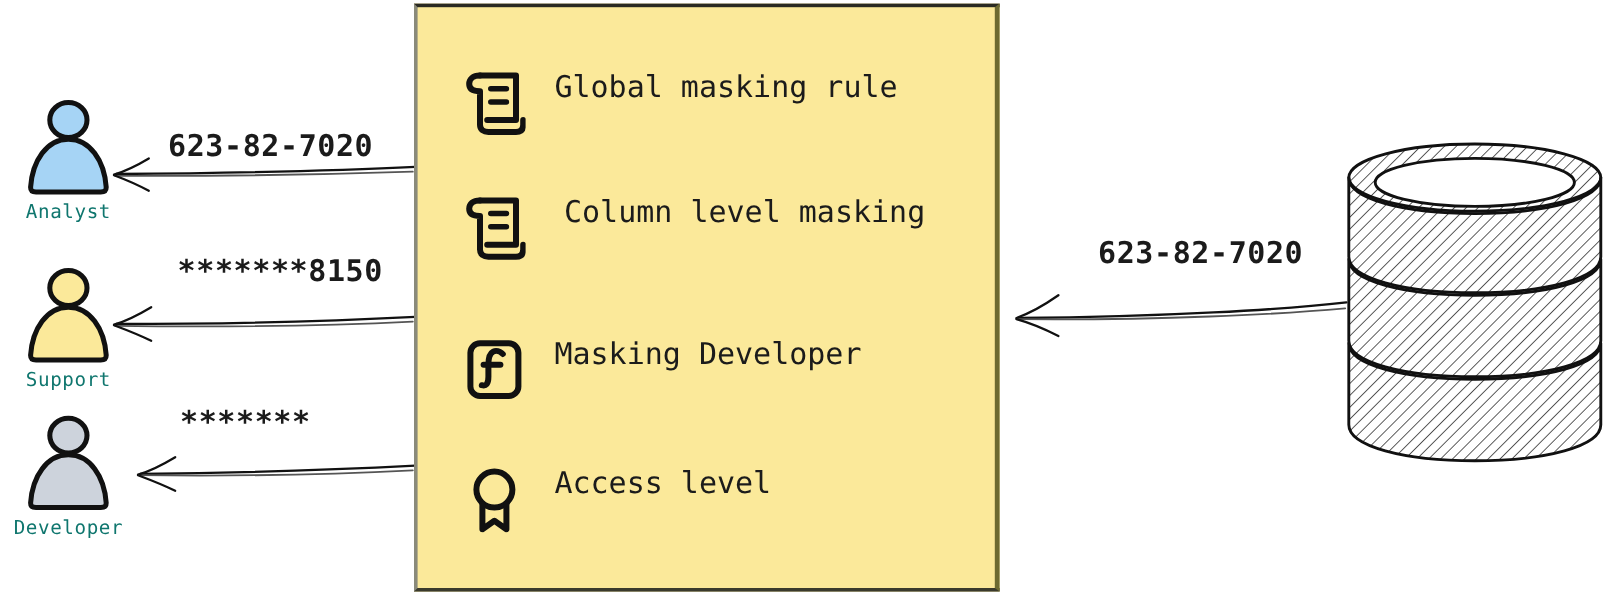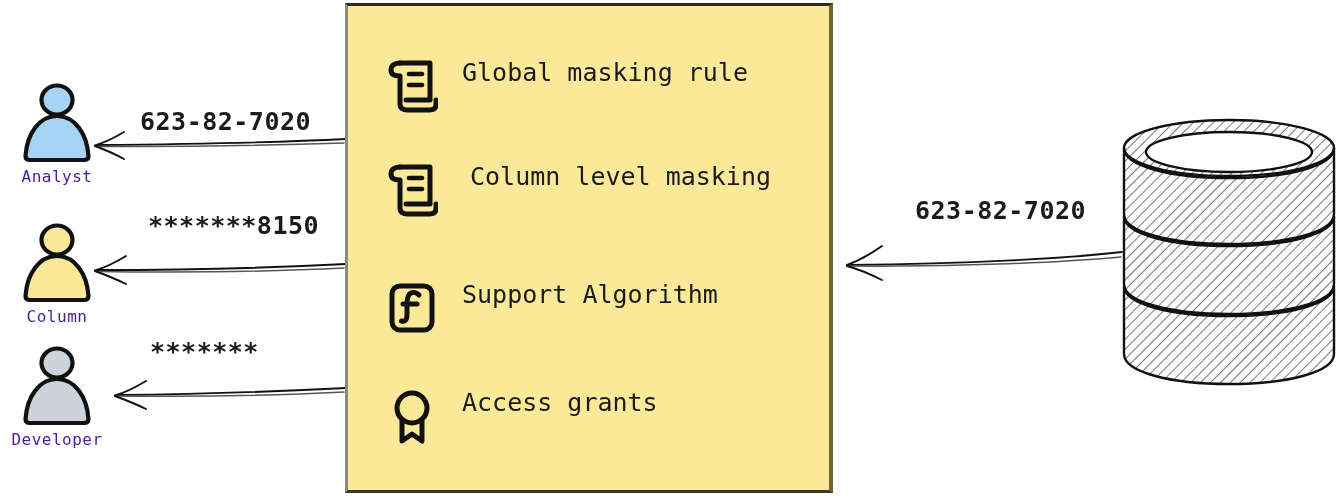--- a/index.html
+++ b/index.html
@@ -27,21 +27,21 @@
   }
   .actor-glyph {
     width: 76px;
     height: 84px;
     margin: 0 auto;
     display: block;
   }
   .actor-label {
     font-family: "DejaVu Sans Mono", "Liberation Mono", monospace;
     font-size: 16px;
-    color: #4c1d95;
+    color: #0f766e;
     letter-spacing: 0.5px;
     margin-top: 1px;
     white-space: nowrap;
   }
 
   
   .arrow {
     position: absolute;
   }
 
@@ -112,21 +112,21 @@
       <path d="M38 34 C20 34 8 52 6.5 74 C6.5 77 8 78 11 78 L65 78 C68 78 69.5 77 69.5 74 C68 52 56 34 38 34 Z" fill="#A6D4F5" stroke="#111" stroke-width="4.2" stroke-linejoin="round"></path>
     </svg>
     <div class="actor-label">Analyst</div>
   </div>
 
   <div class="actor" id="actor-support" style="left:2px; top:222px;">
     <svg class="actor-glyph" viewBox="0 0 76 84">
       <ellipse cx="38" cy="18" rx="15.5" ry="14.5" fill="#FBE99A" stroke="#111" stroke-width="4.2"></ellipse>
       <path d="M38 34 C20 34 8 52 6.5 74 C6.5 77 8 78 11 78 L65 78 C68 78 69.5 77 69.5 74 C68 52 56 34 38 34 Z" fill="#FBE99A" stroke="#111" stroke-width="4.2" stroke-linejoin="round"></path>
     </svg>
-    <div class="actor-label">Column</div>
+    <div class="actor-label">Support</div>
   </div>
 
   <div class="actor" id="actor-developer" style="left:2px; top:345px;">
     <svg class="actor-glyph" viewBox="0 0 76 84">
       <ellipse cx="38" cy="18" rx="15.5" ry="14.5" fill="#CDD3DC" stroke="#111" stroke-width="4.2"></ellipse>
       <path d="M38 34 C20 34 8 52 6.5 74 C6.5 77 8 78 11 78 L65 78 C68 78 69.5 77 69.5 74 C68 52 56 34 38 34 Z" fill="#CDD3DC" stroke="#111" stroke-width="4.2" stroke-linejoin="round"></path>
     </svg>
     <div class="actor-label">Developer</div>
   </div>
 
@@ -175,29 +175,29 @@
       </svg>
       <span class="panel-text">Column level masking</span>
     </div>
 
     <div class="panel-row" style="top:274px;">
       <svg class="panel-icon" viewBox="0 0 52 56">
         <rect x="6" y="6" width="40" height="44" rx="8" ry="8" fill="none" stroke="#111" stroke-width="5"></rect>
         <path d="M33 15 C33 15 29 11 25 13 C21.5 14.7 21 19 21 24 L21 34 C21 40 19 42 15.5 41" fill="none" stroke="#111" stroke-width="5" stroke-linecap="round" stroke-linejoin="round"></path>
         <line x1="17" y1="24" x2="31" y2="24" stroke="#111" stroke-width="5" stroke-linecap="round"></line>
       </svg>
-      <span class="panel-text">Support Algorithm</span>
+      <span class="panel-text">Masking Developer</span>
     </div>
 
     <div class="panel-row" style="top:382px;">
       <svg class="panel-icon" viewBox="0 0 52 56">
         <circle cx="26" cy="20" r="15" fill="none" stroke="#111" stroke-width="5"></circle>
         <path d="M16 32 L16 53 L26 46 L36 53 L36 32" fill="none" stroke="#111" stroke-width="5" stroke-linejoin="round" stroke-linecap="round"></path>
       </svg>
-      <span class="panel-text">Access grants</span>
+      <span class="panel-text">Access level</span>
     </div>
 
   </div>
 
   <svg class="arrow" style="left:840px; top:240px; width:286px; height:44px;" viewBox="0 0 286 44">
     <path d="M282 12 C230 18 130 24 9 25" fill="none" stroke="#111" stroke-width="1.9" stroke-linecap="round"></path>
     <path d="M281 17 C226 22 126 27 8 26" fill="none" stroke="#555" stroke-width="1.5" stroke-linecap="round"></path>
     <path d="M42 6 C32 13 18 21 7 25" fill="none" stroke="#111" stroke-width="1.9" stroke-linecap="round"></path>
     <path d="M42 40 C32 35 18 29 7 26" fill="none" stroke="#111" stroke-width="1.9" stroke-linecap="round"></path>
   </svg>

